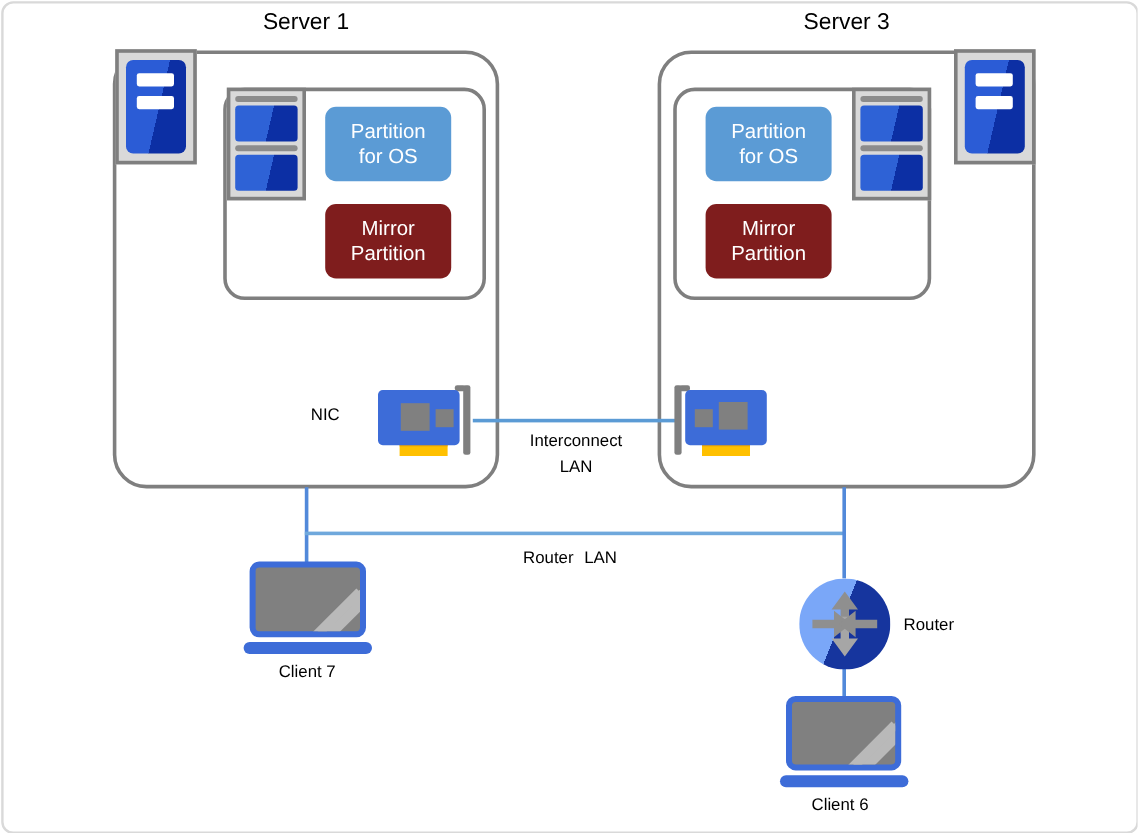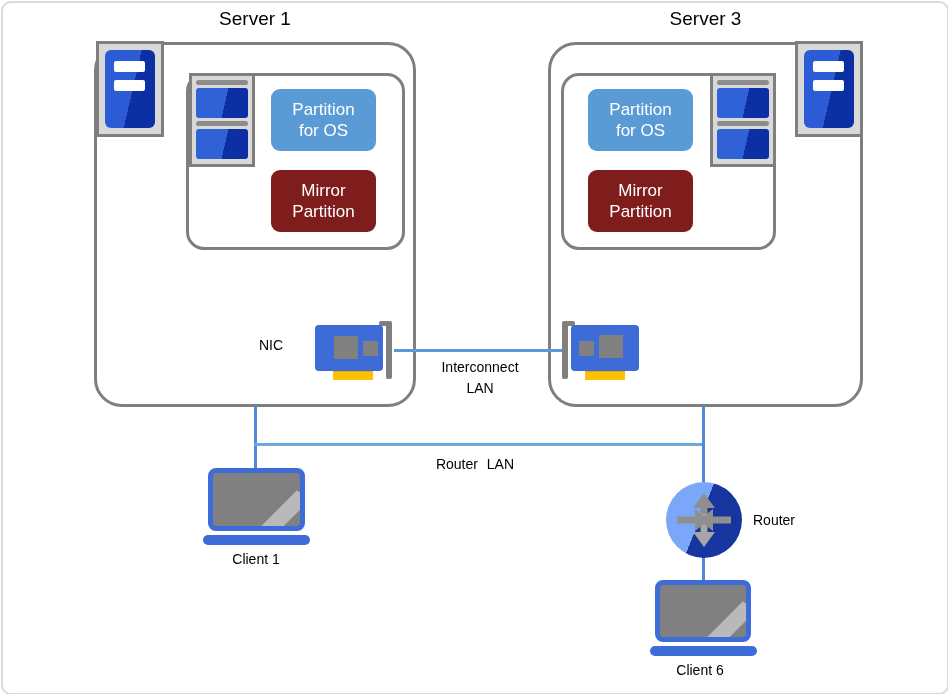--- a/index.html
+++ b/index.html
@@ -131,21 +131,21 @@
   <div class="abs nic-chip" style="left:576px;top:338px;width:15px;height:15px;"></div>
   <div class="abs nic-chip" style="left:596px;top:332px;width:24px;height:23px;"></div>
   <div class="abs nic-bracket" style="left:559px;top:318px;width:6px;height:58px;"></div>
   <div class="abs nic-bracket" style="left:563px;top:318px;width:9px;height:5px;"></div>
 
   <div class="abs laptop-body" style="left:205px;top:465px;width:97px;height:63px;">
     <div class="stripe" style="width:13px;height:90px;right:8px;bottom:-34px;"></div>
     <div class="stripe" style="width:8px;height:90px;right:28px;bottom:-44px;"></div>
   </div>
   <div class="abs laptop-base" style="left:200px;top:532px;width:107px;height:10px;"></div>
-  <div class="abs lbl center" style="left:203px;top:546px;width:100px;">Client 1</div>
+  <div class="abs lbl center" style="left:203px;top:546px;width:100px;">Client 7</div>
 
   <div class="abs router-wrap" style="left:663px;top:479px;width:76px;height:76px;">
     <svg width="76" height="76" viewBox="0 0 76 76">
       <defs>
         <linearGradient id="rg" x1="0" y1="0.15" x2="1" y2="0.55">
           <stop offset="0.5" stop-color="#7AA7F8"></stop>
           <stop offset="0.5" stop-color="#16359E"></stop>
         </linearGradient>
       </defs>
       <circle cx="38" cy="38" r="38" fill="url(#rg)"></circle>

